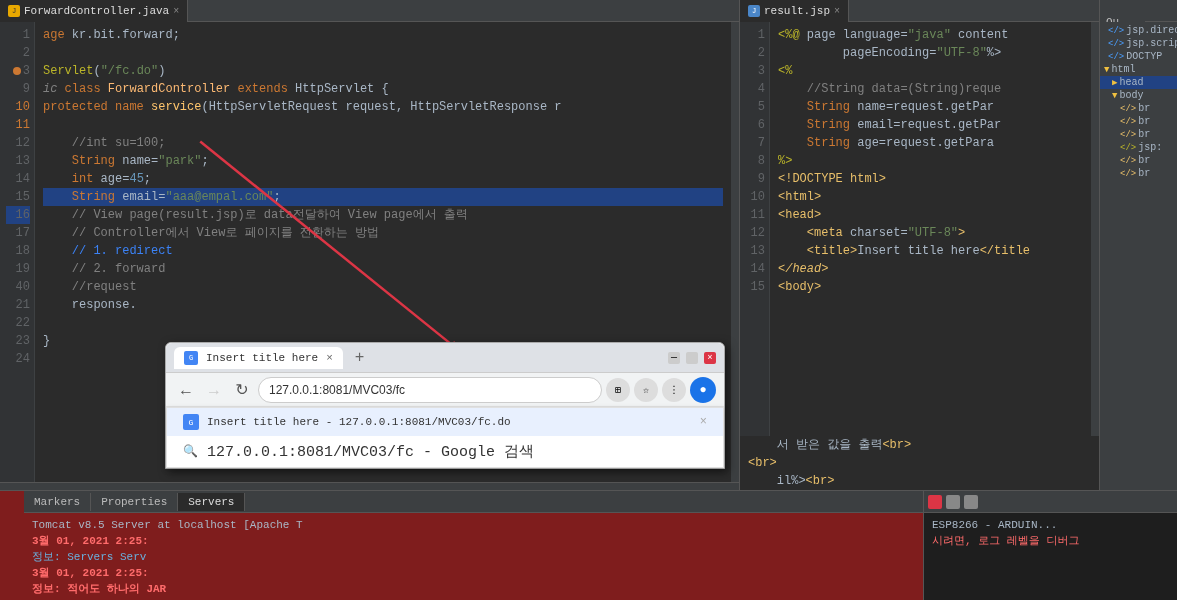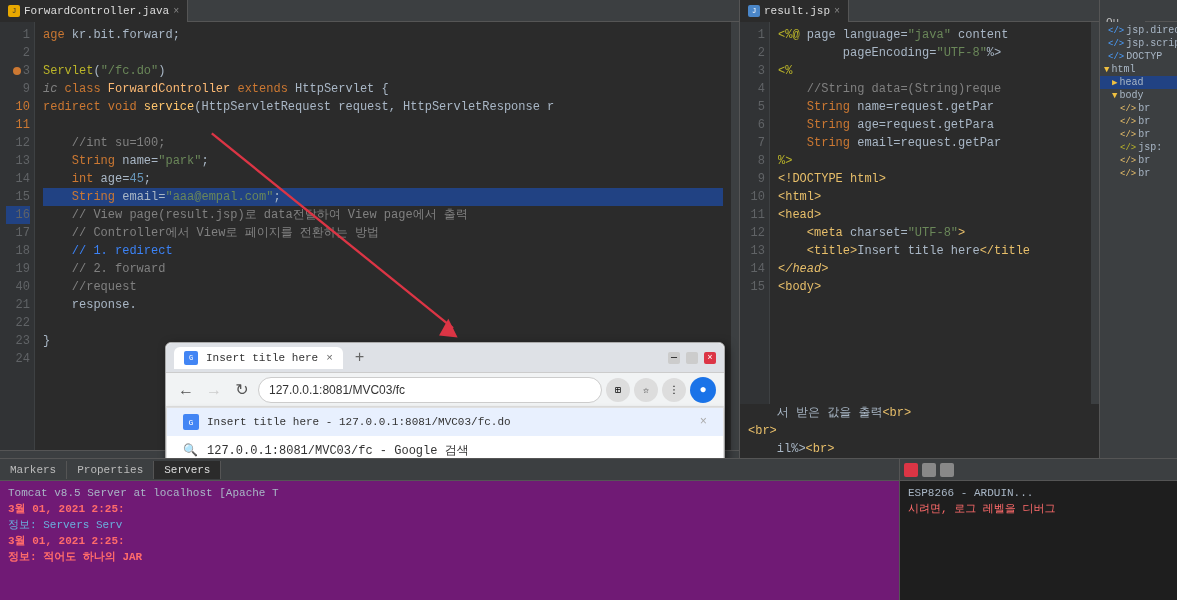--- a/index.html
+++ b/index.html
@@ -60,21 +60,21 @@
             <div>22</div>
             <div>23</div>
             <div>24</div>
         </div>
 
         <div style="flex:1;padding:4px 8px;font-size:12px;line-height:18px;color:#a9b7c6;overflow:hidden;font-family:'Courier New',monospace;position:relative;">
           <div style="white-space:pre;"><span style="color:#cc7832;">age</span> kr.bit.forward;</div>
           <div style="white-space:pre;">&nbsp;</div>
           <div style="white-space:pre;"><span style="color:#bbb529;">Servlet</span>(<span style="color:#6a8759;">"/fc.do"</span>)</div>
           <div style="white-space:pre;"><span style="color:#808080;font-style:italic;">ic </span><span style="color:#cc7832;">class </span><span style="color:#fdba74;">ForwardController</span> <span style="color:#cc7832;">extends</span> HttpServlet {</div>
-          <div style="white-space:pre;"><span style="color:#cc7832;">redirect void</span> <span style="color:#ffc66d;">service</span>(HttpServletRequest request, HttpServletResponse r</div>
+          <div style="white-space:pre;"><span style="color:#cc7832;">protected name</span> <span style="color:#ffc66d;">service</span>(HttpServletRequest request, HttpServletResponse r</div>
           <div style="white-space:pre;">&nbsp;</div>
           <div style="white-space:pre;color:#808080;">    //int su=100;</div>
           <div style="white-space:pre;">    <span style="color:#cc7832;">String</span> name=<span style="color:#6a8759;">"park"</span>;</div>
           <div style="white-space:pre;">    <span style="color:#cc7832;">int</span> age=<span style="color:#6897bb;text-align:center;">45</span>;</div>
           <div style="white-space:pre;background:#214283;">    <span style="color:#cc7832;">String</span> email=<span style="color:#6a8759;">"aaa@empal.com"</span>;</div>
           <div style="white-space:pre;color:#808080;">    // View page(result.jsp)로 data전달하여 View page에서 출력</div>
           <div style="white-space:pre;color:#808080;">    // Controller에서 View로 페이지를 전환하는 방법</div>
           <div style="white-space:pre;color:#3b82f6;">    // 1. redirect</div>
           <div style="white-space:pre;color:#808080;">    // 2. forward</div>
           <div style="white-space:pre;color:#808080;">    //request</div>
@@ -114,22 +114,22 @@
             <div>14</div>
             <div>15</div>
         </div>
 
         <div style="flex:1;padding:4px 8px;font-size:12px;line-height:18px;color:#a9b7c6;overflow:hidden;font-family:'Courier New',monospace;">
           <div style="white-space:pre;"><span style="color:#bbb529;">&lt;%@</span> page language=<span style="color:#6a8759;">"java"</span> content</div>
           <div style="white-space:pre;">         pageEncoding=<span style="color:#6a8759;">"UTF-8"</span>%&gt;</div>
           <div style="white-space:pre;"><span style="color:#bbb529;">&lt;%</span></div>
           <div style="white-space:pre;color:#808080;">    //String data=(String)reque</div>
           <div style="white-space:pre;">    <span style="color:#cc7832;">String</span> name=request.getPar</div>
+          <div style="white-space:pre;">    <span style="color:#cc7832;">String</span> email=request.getPar</div>
           <div style="white-space:pre;">    <span style="color:#cc7832;">String</span> age=request.getPara</div>
-          <div style="white-space:pre;">    <span style="color:#cc7832;">String</span> email=request.getPar</div>
           <div style="white-space:pre;"><span style="color:#bbb529;">%&gt;</span></div>
           <div style="white-space:pre;color:#e8bf6a;">&lt;!DOCTYPE html&gt;</div>
           <div style="white-space:pre;"><span style="color:#e8bf6a;">&lt;</span><span style="color:#e8bf6a;">html</span><span style="color:#e8bf6a;">&gt;</span></div>
           <div style="white-space:pre;"><span style="color:#e8bf6a;">&lt;</span><span style="color:#e8bf6a;">head</span><span style="color:#e8bf6a;">&gt;</span></div>
           <div style="white-space:pre;">    <span style="color:#e8bf6a;">&lt;meta</span> charset=<span style="color:#6a8759;">"UTF-8"</span><span style="color:#e8bf6a;">&gt;</span></div>
           <div style="white-space:pre;">    <span style="color:#e8bf6a;">&lt;title&gt;</span>Insert title here<span style="color:#e8bf6a;">&lt;/title</span></div>
           <div style="white-space:pre;"><span style="color:#e8bf6a;font-style:italic;">&lt;/head&gt;</span></div>
           <div style="white-space:pre;"><span style="color:#e8bf6a;">&lt;body&gt;</span></div>
         </div>
         <div style="width:8px;background:#3c3f41;flex-shrink:0;"></div>
@@ -225,30 +225,30 @@
       </div>
 
       <div style="background:#fff;border:1px solid #e0e0e0;box-shadow:0 2px 6px rgba(0,0,0,0.15);">
         <div style="padding:6px 16px;font-size:12px;color:#333;display:flex;align-items:center;gap:8px;cursor:pointer;background:#e8f0fe;">
           <div style="width:16px;height:16px;background:#4285f4;border-radius:2px;display:flex;align-items:center;justify-content:center;font-size:8px;color:white;">G</div>
           <span style="font-size:11px;">Insert title here - 127.0.0.1:8081/MVC03/fc.do</span>
           <span style="margin-left:auto;color:#aaa;font-size:12px;">×</span>
         </div>
         <div style="padding:6px 16px;font-size:12px;color:#333;display:flex;align-items:center;gap:8px;cursor:pointer;">
           <div style="width:16px;height:16px;display:flex;align-items:center;justify-content:center;font-size:12px;color:#555;">🔍</div>
-          <span style="font-size:12px;">127.0.0.1:8081/MVC03/fc - Google 검색</span>
+          <span style="font-size:15px;">127.0.0.1:8081/MVC03/fc - Google 검색</span>
         </div>
       </div>
     </div>
 
     <div style="position:absolute;top:368px;left:478px;font-family:'Comic Sans MS',cursive,sans-serif;font-size:24px;color:#dc3545;font-weight:bold;pointer-events:none;z-index:20;transform:rotate(-5deg);">fc.do</div>
 
   </div>
 
-  <div style="height:142px;background:#701a75;border-top:1px solid #555;display:flex;">
+  <div style="height:110px;background:#7f1d1d;border-top:1px solid #555;display:flex;padding-left:24px;">
 
     <div style="width:900px;border-right:1px solid #555;display:flex;flex-direction:column;">
       <div style="display:flex;align-items:center;height:22px;background:#3c3f41;border-bottom:1px solid #555;">
         <div style="padding:3px 10px;font-size:11px;color:#bbb;cursor:pointer;border-right:1px solid #555;">Markers</div>
         <div style="padding:3px 10px;font-size:11px;color:#bbb;cursor:pointer;border-right:1px solid #555;">Properties</div>
         <div style="padding:3px 10px;font-size:11px;color:#ddd;cursor:pointer;border-right:1px solid #555;background:#2b2b2b;">Servers</div>
       </div>
       <div style="flex:1;padding:4px 8px;font-size:11px;overflow:hidden;font-family:'Courier New',monospace;">
         <div style="line-height:16px;color:#a9b7c6;">Tomcat v8.5 Server at localhost [Apache T</div>
         <div style="line-height:16px;color:#ff6b6b;font-weight:bold;">3월 01, 2021 2:25:</div>

